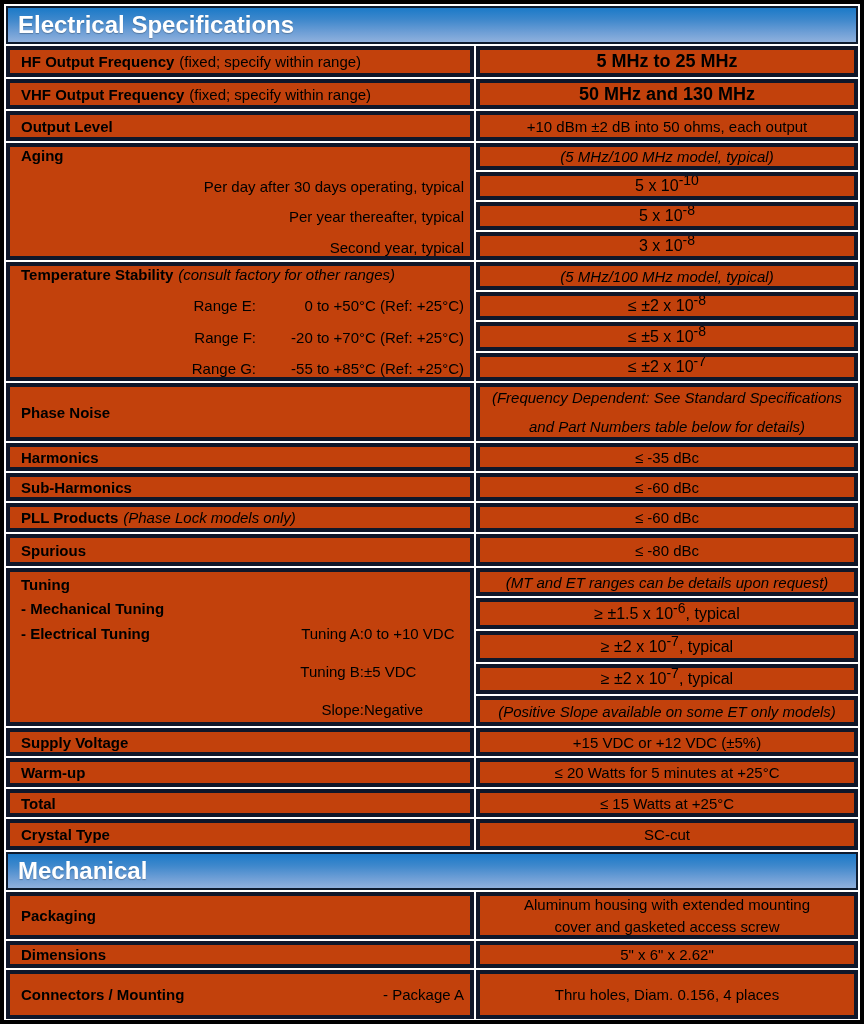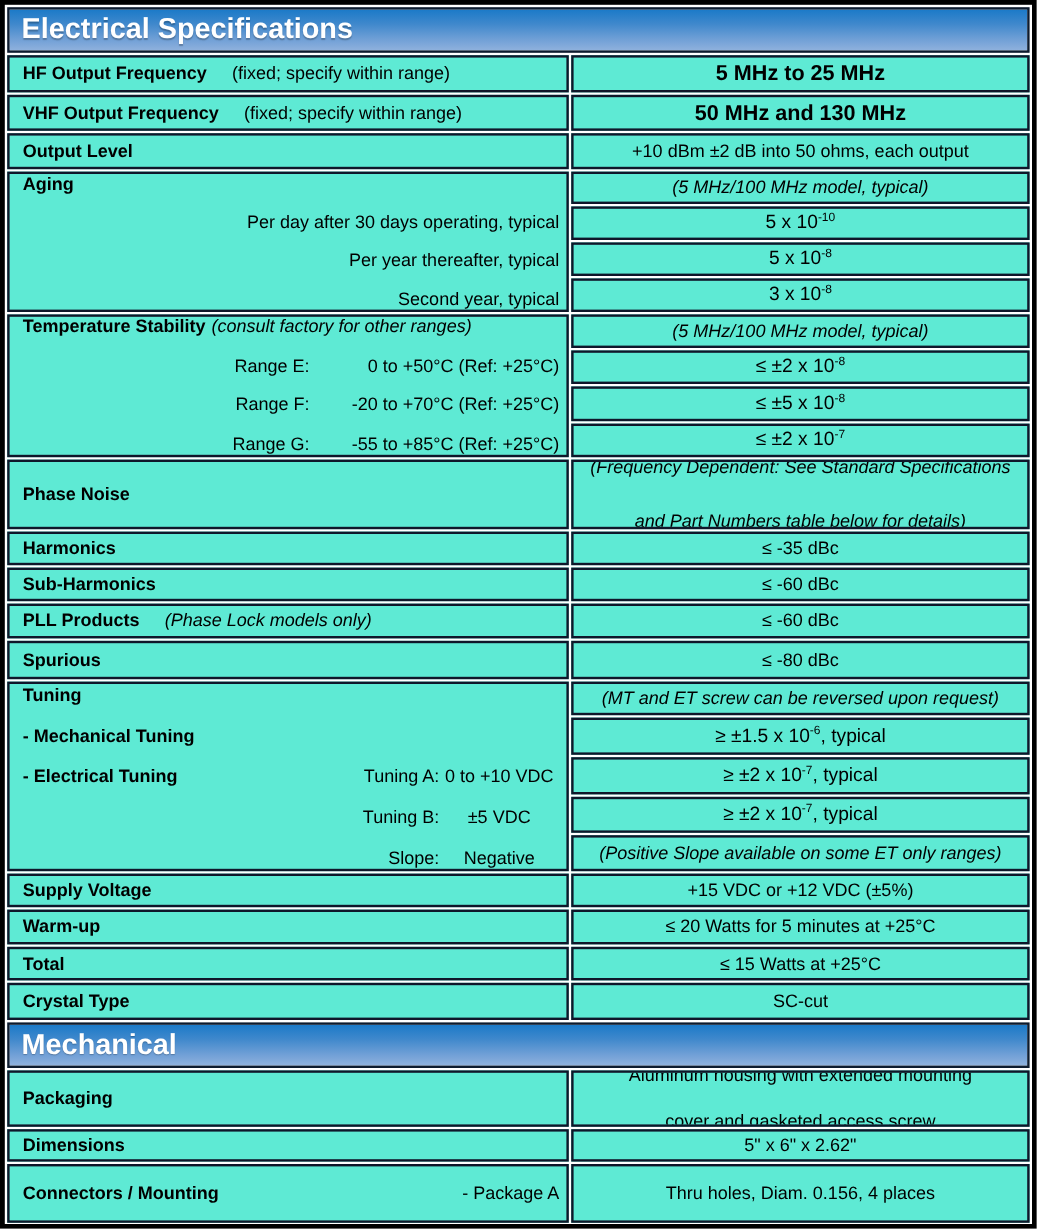--- a/index.html
+++ b/index.html
@@ -14,38 +14,38 @@
     border:2px solid #0d1b2e;
     background:linear-gradient(180deg,#1b7ac8 0%,#3f88cc 35%,#6f9fd6 72%,#8fb1dd 100%);
     color:#fff;font-weight:bold;font-size:24px;
     display:flex;align-items:center;padding-left:10px;
     text-shadow:0 1px 1px rgba(0,0,0,0.25);
   }
   .grid{display:grid;grid-template-columns:468px 1fr;gap:2px;}
   .grid.elec{grid-template-rows:31px 30px 30px 27px 28px 28px 28px 28px 28px 29px 28px 58px 28px 28px 29px 32px 28px 31px 31px 30px 30px 28px 29px 28px 31px;}
   .grid.mech{grid-template-rows:47px 27px 49px;}
   .cell{
-    border:2px solid #0f172a;box-sizing:border-box;background:#5eead4;
-    display:flex;align-items:center;font-size:15px;min-width:0;overflow:hidden;gap:16px;
+    border:4px solid #0f172a;box-sizing:border-box;background:#c2410c;
+    display:flex;align-items:center;font-size:15px;min-width:0;overflow:hidden;
   }
   .lc{padding:0 6px 0 11px;}
   .vc{justify-content:center;text-align:center;padding:0 6px;}
   .vc.bigb{font-weight:bold;font-size:18px;}
   .vc.exp{font-size:16px;}
   .b{font-weight:bold;}
   .i{font-style:italic;}
   .nt{margin-left:5px;font-weight:normal;}
   .lines{flex-direction:column;align-items:stretch;padding:0;}
   .line{flex:1;display:flex;align-items:center;padding:0 6px 0 11px;min-height:0;}
-  .line.end{justify-content:flex-end;}
+  .line.end{justify-content:flex-end;margin-top:14px;}
   .flex1{flex:1;}
   .sublab.tun{width:82px;text-align:right;}
-  .subval.tun{width:100px;text-align:center;}
+  .subval.tun{width:100px;text-align:left;}
   .subval.temp{width:202px;text-align:right;margin-left:6px;}
-  sup{font-size:10px;line-height:0;vertical-align:6px;margin-top:48px;}
+  sup{font-size:14px;line-height:0;vertical-align:6px;margin-top:48px;}
   .two{flex-direction:column;justify-content:center;}
   .two .tl{line-height:1.45;}
   .two.wide .tl{line-height:1.95;}
 </style>
 </head>
 <body>
 
 <div class="page">
 
   <div class="section-header">
@@ -187,33 +187,33 @@
       <div class="line end">
         <span class="sublab tun">Tuning B:</span>
         <span class="subval tun">±5 VDC</span>
       </div>
       <div class="line end">
         <span class="sublab tun">Slope:</span>
         <span class="subval tun">Negative</span>
       </div>
     </div>
     <div class="cell vc i" style="grid-area:17/2">
-      <span>(MT and ET screw can be reversed upon request)</span>
+      <span>(MT and ET ranges can be details upon request)</span>
     </div>
     <div class="cell vc exp" style="grid-area:18/2">
       <span><span>≥ ±1.5 x 10</span><sup>-6</sup><span>, typical</span></span>
     </div>
     <div class="cell vc exp" style="grid-area:19/2">
       <span><span>≥ ±2 x 10</span><sup>-7</sup><span>, typical</span></span>
     </div>
     <div class="cell vc exp" style="grid-area:20/2">
       <span><span>≥ ±2 x 10</span><sup>-7</sup><span>, typical</span></span>
     </div>
     <div class="cell vc i" style="grid-area:21/2">
-      <span>(Positive Slope available on some ET only ranges)</span>
+      <span>(Positive Slope available on some ET only models)</span>
     </div>
 
     <div class="cell lc" style="grid-area:22/1">
       <span class="b">Supply Voltage</span>
     </div>
     <div class="cell vc" style="grid-area:22/2">
       <span>+15 VDC or +12 VDC (±5%)</span>
     </div>
 
     <div class="cell lc" style="grid-area:23/1">

